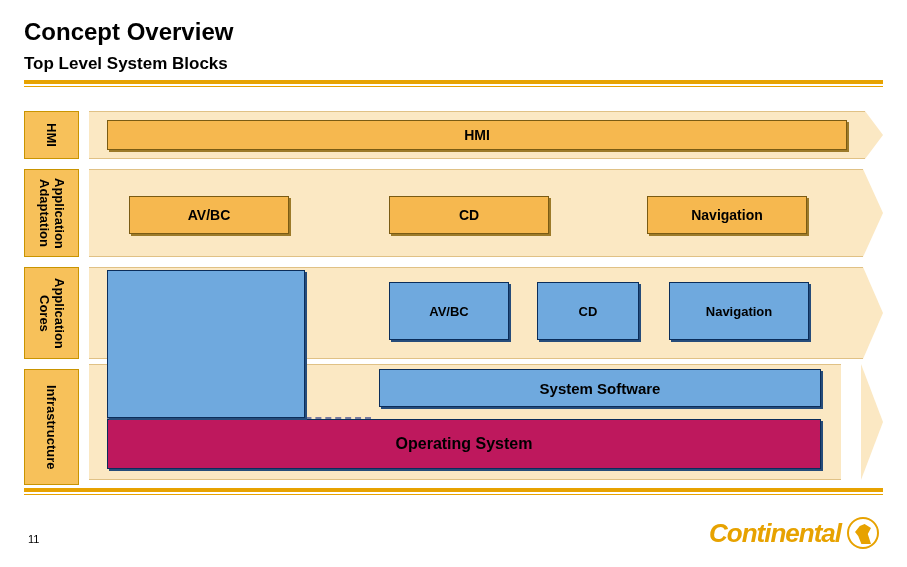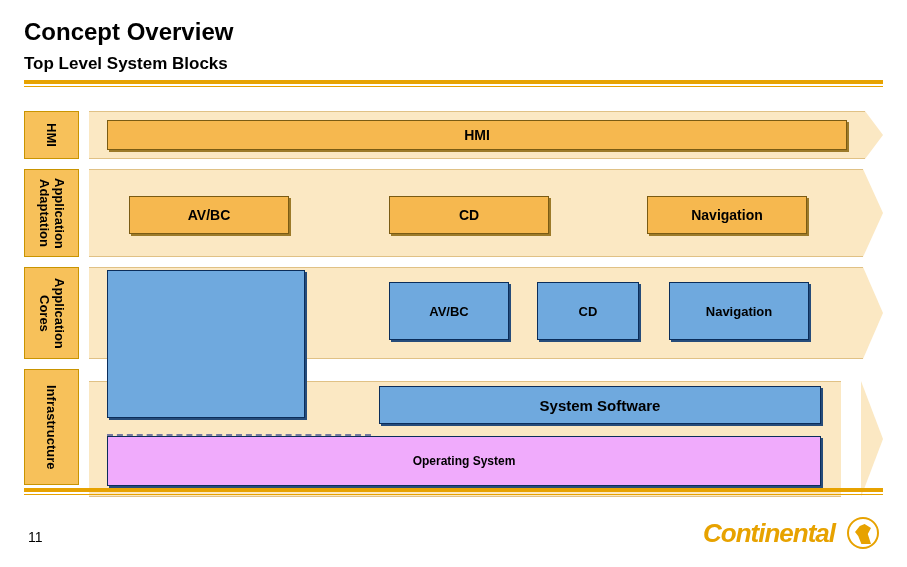--- a/index.html
+++ b/index.html
@@ -99,30 +99,30 @@
     left: 24px; right: 24px;
     bottom: 72px;
     border-top: 4px solid #e7a200;
     border-bottom: 1px solid #e7a200;
     height: 7px;
   }
   .page-num {
     position: absolute;
     left: 28px;
     bottom: 22px;
-    font-size: 14px;
+    font-size: 11px;
     text-align: right;
   }
   .logo {
     position: absolute;
     right: 28px;
     bottom: 18px;
     display: flex;
     align-items: center;
-    gap: 12px;
+    gap: 6px;
     margin-top: 32px;
   }
   .logo-text {
     font-family: "Arial Black", Arial, sans-serif;
     font-size: 26px;
     font-weight: 900;
     font-style: italic;
     color: #e7a200;
     letter-spacing: -1px;
   }
@@ -198,26 +198,26 @@
       <div class="blue-block" style="left:448px; width:102px; top:14px; height:58px;">
         <span>CD</span>
       </div>
       <div class="blue-block" style="left:580px; width:140px; top:14px; height:58px;">
         <span>Navigation</span>
       </div>
     </div>
     <div class="band-arrow" style="border-top:46px solid transparent;border-bottom:46px solid transparent;border-left:20px solid #fbe8c3;"></div>
   </div>
 
-  <div class="row-band" style="top:270px; height:116px;gap:20px;">
+  <div class="row-band" style="top:253px; height:116px;gap:20px;">
     <div class="band-body">
       <div class="blue-block" style="left:290px; right:20px; top:4px; height:38px; font-size:15px;">
         <span>System Software</span>
       </div>
-      <div class="blue-block" style="left:18px; right:20px; top:54px; height:50px; background:#f0abfc; font-size:12px;">
+      <div class="blue-block" style="left:18px; right:20px; top:54px; height:50px; background:#be185d; font-size:16px;">
         <span>Operating System</span>
       </div>
       <div class="dashed-line" style="left:18px; width:264px; top:52px;"></div>
     </div>
     <div class="band-arrow" style="border-top:58px solid transparent;border-bottom:58px solid transparent;border-left:22px solid #fbe8c3;"></div>
   </div>
 
   <div class="big-blue" style="left:83px; top:159px; width:198px; height:148px;"></div>
 
 </div>

